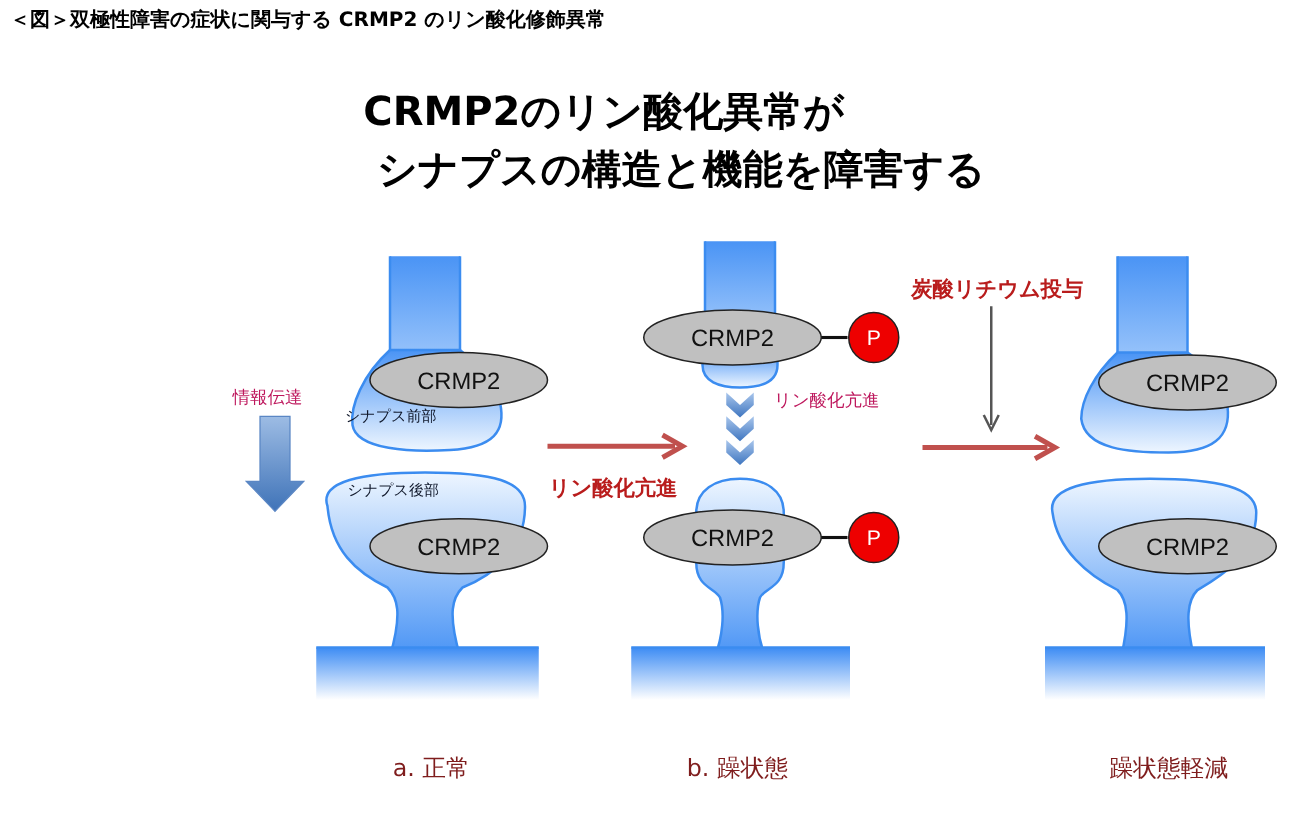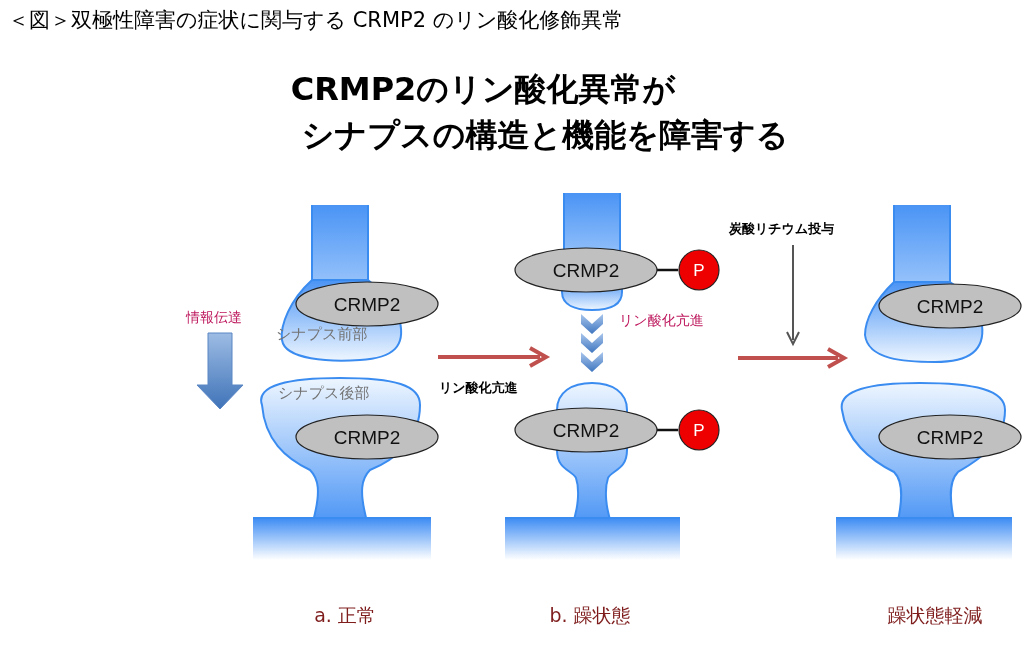--- a/index.html
+++ b/index.html
@@ -1,29 +1,29 @@
 <!DOCTYPE html>
 <html><head>
   <meta charset="utf-8">
   <style>
     html, body { margin: 0; padding: 0; background: #ffffff; }
     body { width: 1031px; height: 662px; position: relative; overflow: hidden;
            font-family: "DejaVu Sans", "Liberation Sans", sans-serif; color: #000; }
-    .caption { position: absolute; left: 8px; top: 6px; font-size: 21px; font-weight: normal;
+    .caption { position: absolute; left: 8px; top: 6px; font-size: 16px; font-weight: bold;
                letter-spacing: 0px; white-space: nowrap; }
     .headline { position: absolute; left: 0; width: 906px; top: 66px; text-align: center;
                 font-size: 32px; font-weight: bold; line-height: 46px; }
     .headline div { position: relative; }
     .headline .l1 { left: 30px; }
     .headline .l2 { left: 92px; }
     svg.diagram { position: absolute; left: 0; top: 0; }
     .lbl { position: absolute; white-space: nowrap; }
     .small { font-size: 14px; color: #be185d; }
-    .syn { font-size: 15px; color: #737373; }
-    .red { color: #000000; font-weight: bold; font-size: 13px; }
+    .syn { font-size: 12px; color: #0f172a; }
+    .red { color: #b91c1c; font-weight: bold; font-size: 17px; }
     .panel-label { font-size: 19px; color: #7f1d1d; text-align: center; line-height: 28px; }
     .crmp { font-family: "Liberation Sans", sans-serif; font-size: 19px; fill: #111; }
     .ptxt { font-family: "Liberation Sans", sans-serif; font-size: 17px; fill: #fff; }
   </style>
 </head>
 <body>
 
 <div class="caption">＜図＞双極性障害の症状に関与する CRMP2 のリン酸化修飾異常</div>
 
 <div class="headline">

